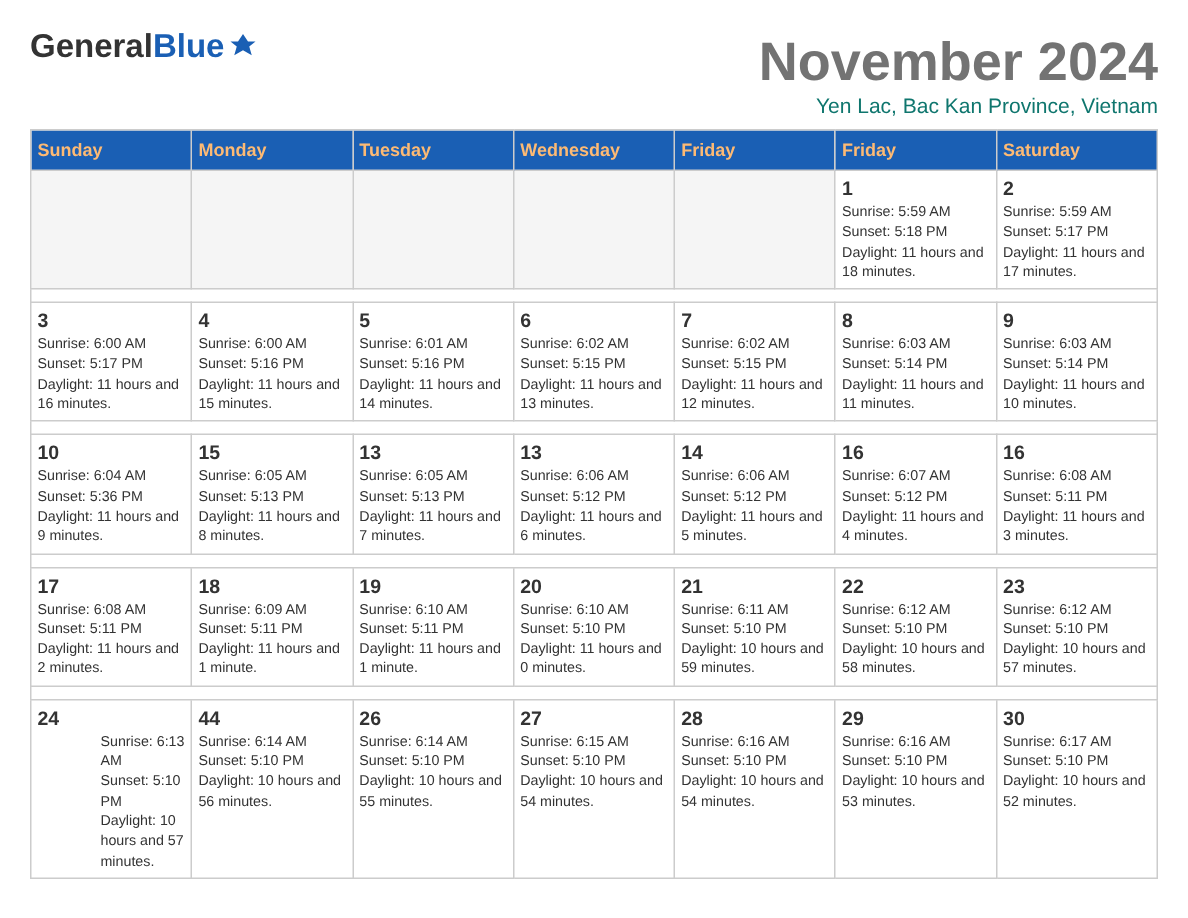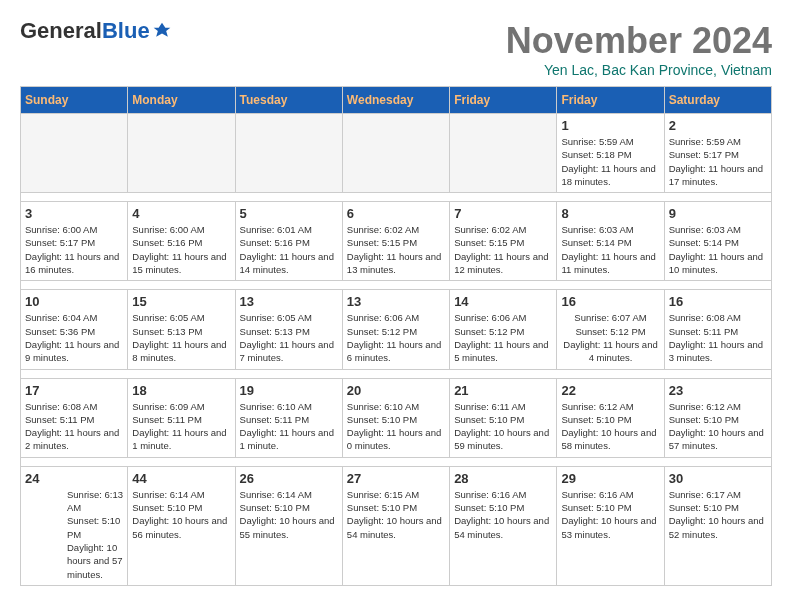--- a/index.html
+++ b/index.html
@@ -222,21 +222,21 @@
 Daylight: 11 hours and 6 minutes.</div>
         </td>
         <td>
           <span class="day-num">14</span>
           <div class="day-info" style="white-space: pre-line;">Sunrise: 6:06 AM
 Sunset: 5:12 PM
 Daylight: 11 hours and 5 minutes.</div>
         </td>
         <td>
           <span class="day-num">16</span>
-          <div class="day-info" style="white-space: pre-line; text-align: center;">Sunrise: 6:07 AM
+          <div class="day-info" style="white-space: pre-line;">Sunrise: 6:07 AM
 Sunset: 5:12 PM
 Daylight: 11 hours and 4 minutes.</div>
         </td>
         <td>
           <span class="day-num">16</span>
           <div class="day-info" style="white-space: pre-line;">Sunrise: 6:08 AM
 Sunset: 5:11 PM
 Daylight: 11 hours and 3 minutes.</div>
         </td>
       </tr>

